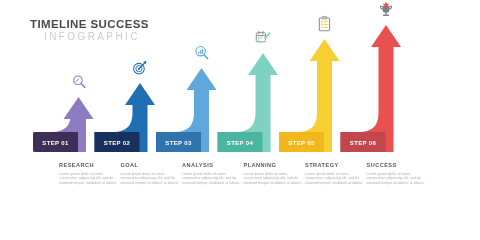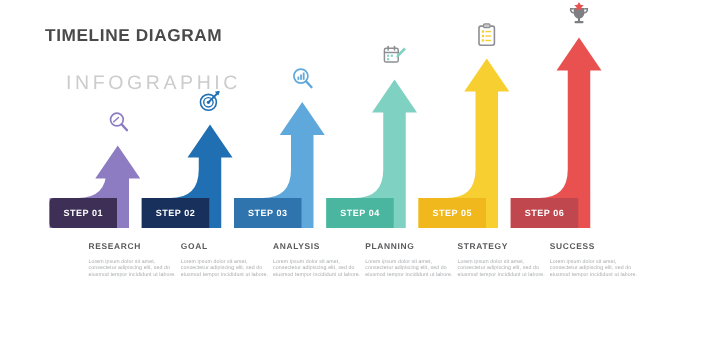--- a/index.html
+++ b/index.html
@@ -10,22 +10,22 @@
     position:relative;
   }
   #canvas{position:absolute;inset:0;width:480px;height:220px;}
 
   .title-block{position:absolute;left:30px;top:18px;}
   .title-main{
     font-size:11.5px;font-weight:700;color:#4a4a4a;
     letter-spacing:.4px;line-height:12px;white-space:nowrap;
   }
   .title-sub{
-    font-size:13px;font-weight:400;color:#cccccc;
-    letter-spacing:2.4px;line-height:10px;margin-top:20px;
+    font-size:10px;font-weight:400;color:#cccccc;
+    letter-spacing:2.4px;line-height:10px;margin-top:2px;
     padding-left:14px;white-space:nowrap;
   }
 
   .badge-label{
     position:absolute;color:#ffffff;font-size:6px;font-weight:700;
     letter-spacing:.35px;white-space:nowrap;
     transform:translate(-50%,-50%);
   }
 
   .caption{position:absolute;width:62px;}
@@ -37,21 +37,21 @@
   .caption-body{
     font-size:3.5px;font-weight:400;color:#a9abae;
     line-height:4.6px;letter-spacing:.05px;
   }
   .icon-holder{position:absolute;transform:translate(-50%,-50%);}
 </style>
 </head>
 <body>
 
 <div class="title-block">
-  <div class="title-main">TIMELINE DIAGRAM</div>
+  <div class="title-main">TIMELINE SUCCESS</div>
   <div class="title-sub">INFOGRAPHIC</div>
 </div>
 
 <svg id="canvas" viewBox="0 0 480 220">
     <g>
       <path d="M 33 132 L 52 132 Q 71 132 71 113 L 71 119 L 63.5 119 L 78.5 97 L 93.5 119 L 86 119 L 86 152 L 33 152 Z" fill="#8e7cc3"></path>
       <path d="M 36 132 L 78 132 L 78 152 L 36 152 Q 33 152 33 149 L 33 135 Q 33 132 36 132" fill="#3e2f56"></path>
     </g>
     <g>
       <path d="M 94.5 132 L 113.5 132 Q 132.5 132 132.5 113 L 132.5 105 L 125 105 L 140 83 L 155 105 L 147.5 105 L 147.5 152 L 94.5 152 Z" fill="#1f6fb2"></path>

